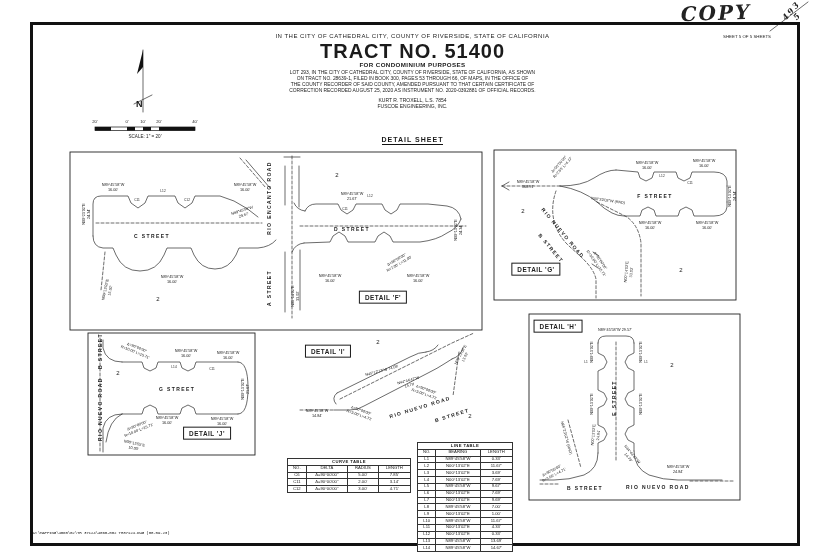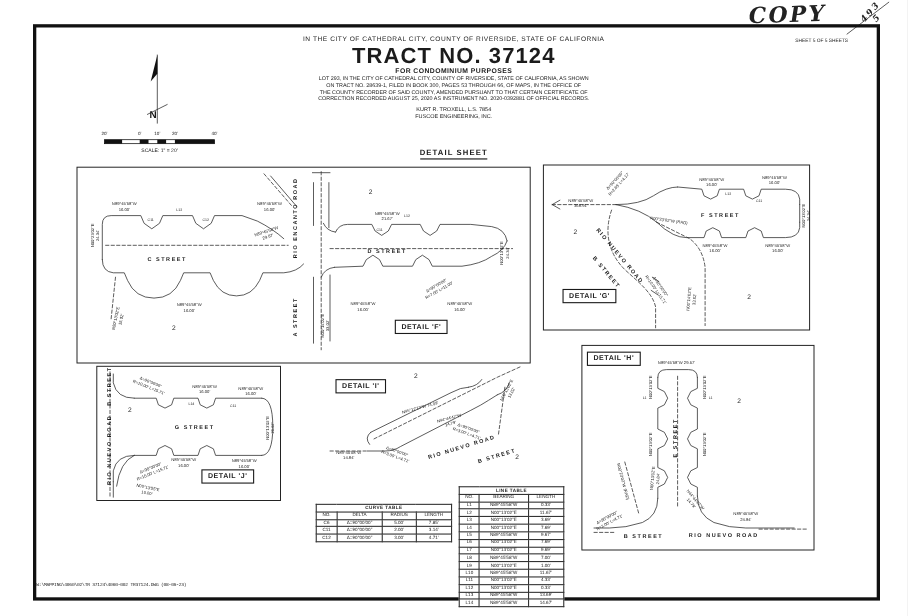--- a/index.html
+++ b/index.html
@@ -124,21 +124,21 @@
       <path d="M426,352 Q434,351 438,345 M452,359 Q461,356 463,348"></path>
       <path class="d" d="M340,399 L452,343 L474,333"></path>
       <path class="d" d="M459,352 L453,396"></path>
     </g>
   </svg>
 
   <div class="border"></div>
 
   <div class="hdr">
     <div class="jur">IN THE CITY OF CATHEDRAL CITY, COUNTY OF RIVERSIDE, STATE OF CALIFORNIA</div>
-    <div class="title">TRACT NO. 37124</div>
+    <div class="title">TRACT NO. 51400</div>
     <div class="subtitle">FOR CONDOMINIUM PURPOSES</div>
     <div class="desc">
       <div>LOT 293, IN THE CITY OF CATHEDRAL CITY, COUNTY OF RIVERSIDE, STATE OF CALIFORNIA, AS SHOWN</div>
       <div>ON TRACT NO. 28639-1, FILED IN BOOK 300, PAGES 53 THROUGH 66, OF MAPS, IN THE OFFICE OF</div>
       <div>THE COUNTY RECORDER OF SAID COUNTY, AMENDED PURSUANT TO THAT CERTAIN CERTIFICATE OF</div>
       <div>CORRECTION RECORDED AUGUST 25, 2020 AS INSTRUMENT NO. 2020-0392881 OF OFFICIAL RECORDS.</div>
     </div>
     <div class="surv">
       <div>KURT R. TROXELL, L.S. 7854</div>
       <div>FUSCOE ENGINEERING, INC.</div>

